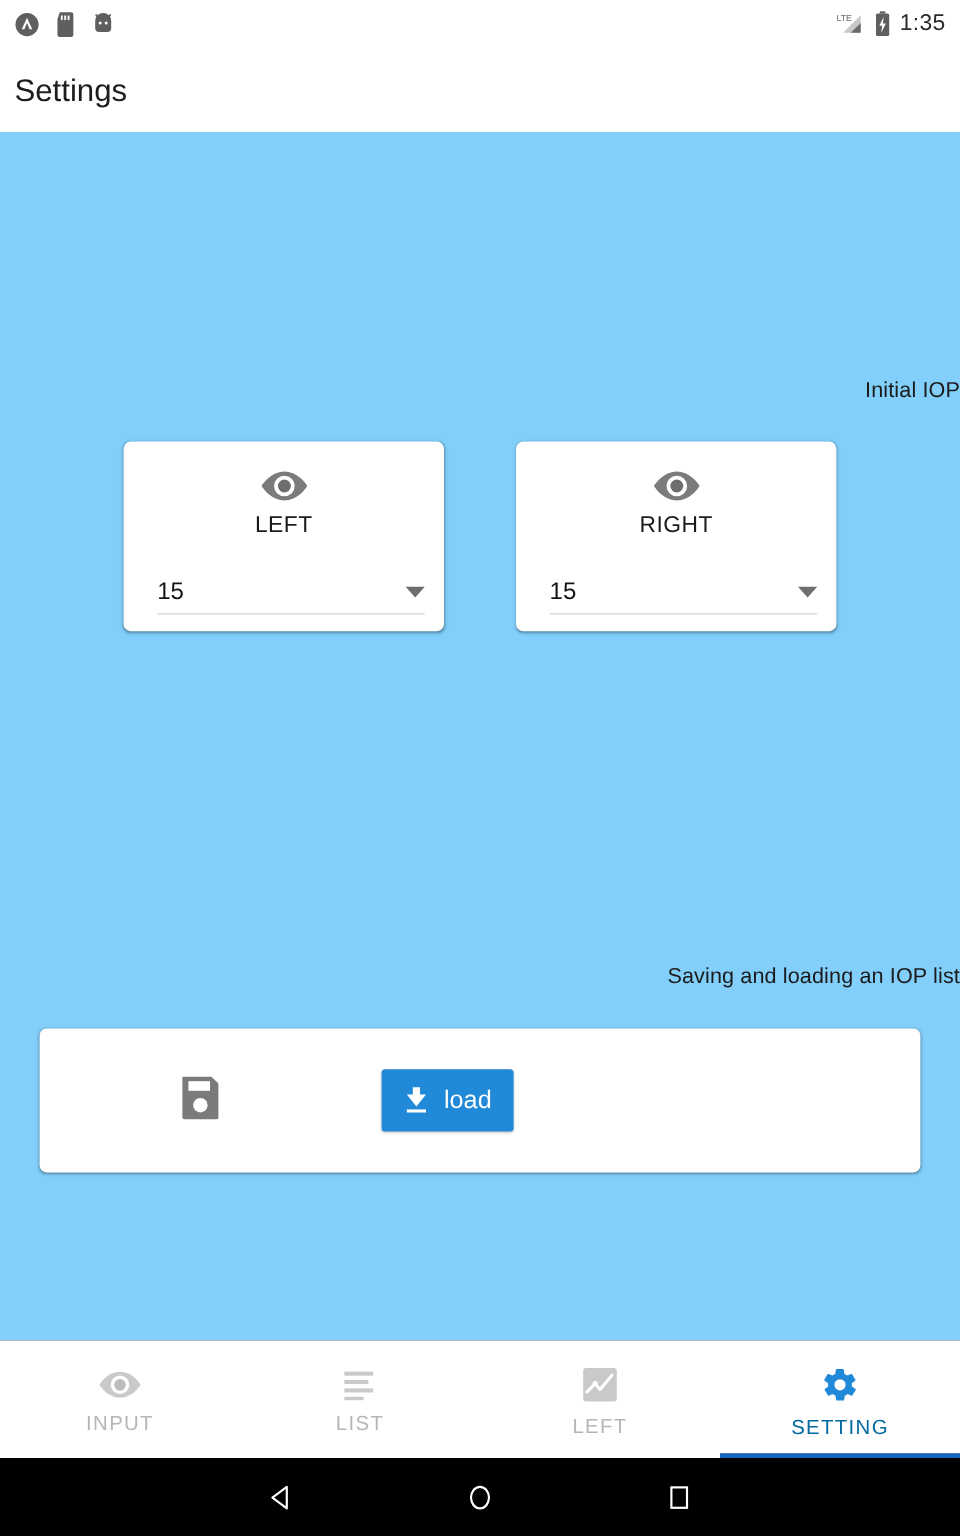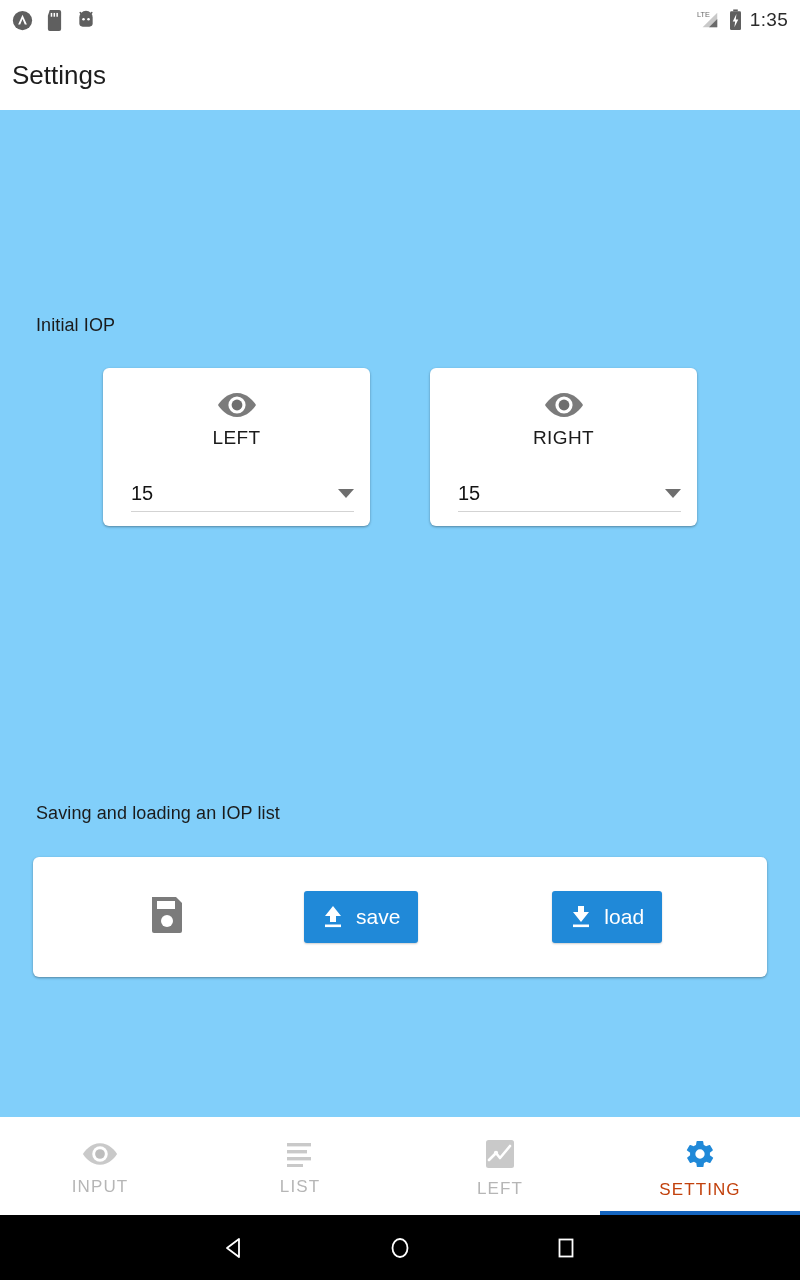--- a/index.html
+++ b/index.html
@@ -28,21 +28,21 @@
     background:#ffffff; display:flex; align-items:center; padding-left:12px;
   }
   .appbar-title { font-size:26px; color:#1d1d1d; font-weight:400; }
 
   
   .content {
     position:absolute; top:110px; left:0; width:800px; height:1007px;
     background:#81cffa;
   }
   .section-label {
-    width:100%; text-align:left; color:#1b1b1b;
+    width:100%; text-align:right; color:#1b1b1b;
     font-size:18px; letter-spacing:.1px;padding-left:36px;
   }
   #iop-label { position:absolute; top:205px; left:0; }
   #save-label { position:absolute; top:693px; left:0; }
 
   .eye-cards {
     position:absolute; top:258px; left:0; width:800px;
     display:flex; justify-content:center; gap:60px;
   }
   .eye-card {
@@ -90,21 +90,21 @@
     background:#fff; display:flex;
   }
   .tab {
     flex:1; display:flex; flex-direction:column;
     align-items:center; justify-content:center; position:relative;
     padding-top:6px; cursor:pointer;
   }
   .tab-label {
     margin-top:10px; font-size:17px; letter-spacing:1.1px; color:#b6b6b6;
   }
-  .tab.active .tab-label { color:#c2410c; }
+  .tab.active .tab-label { color:#0369a1; }
   .tab-indicator {
     position:absolute; bottom:0; left:0; width:100%; height:4px;
     background:#1565c0;
   }
 
   
   .navbar {
     position:absolute; top:1215px; left:0; width:800px; height:65px;
     background:#000; display:flex; align-items:center; justify-content:center;
     gap:140px;
@@ -191,27 +191,20 @@
 
     <div class="save-card">
       <span class="floppy-wrap">
         <svg width="34" height="36" viewBox="0 0 34 36">
           <path d="M2 0 H26 L32 6 V34 a2 2 0 0 1 -2 2 H4 a2 2 0 0 1 -2 -2 V0 Z" fill="#7b7b7b"></path>
           <rect x="7" y="4" width="18" height="8" fill="#ffffff"></rect>
           <circle cx="17" cy="24" r="6" fill="#ffffff"></circle>
         </svg>
       </span>
 
-      <button class="btn" id="save-btn">
-        <svg width="22" height="24" viewBox="0 0 22 24">
-          <path d="M11 1 L19 11 H14 V17 H8 V11 H3 Z" fill="#ffffff"></path>
-          <rect x="3" y="19.5" width="16" height="2.6" fill="#ffffff"></rect>
-        </svg>
-        <span>save</span>
-      </button>
 
       <button class="btn" id="load-btn">
         <svg width="22" height="24" viewBox="0 0 22 24">
           <path d="M11 17 L3 7 H8 V1 H14 V7 H19 Z" fill="#ffffff"></path>
           <rect x="3" y="19.5" width="16" height="2.6" fill="#ffffff"></rect>
         </svg>
         <span>load</span>
       </button>
     </div>
   </div>

